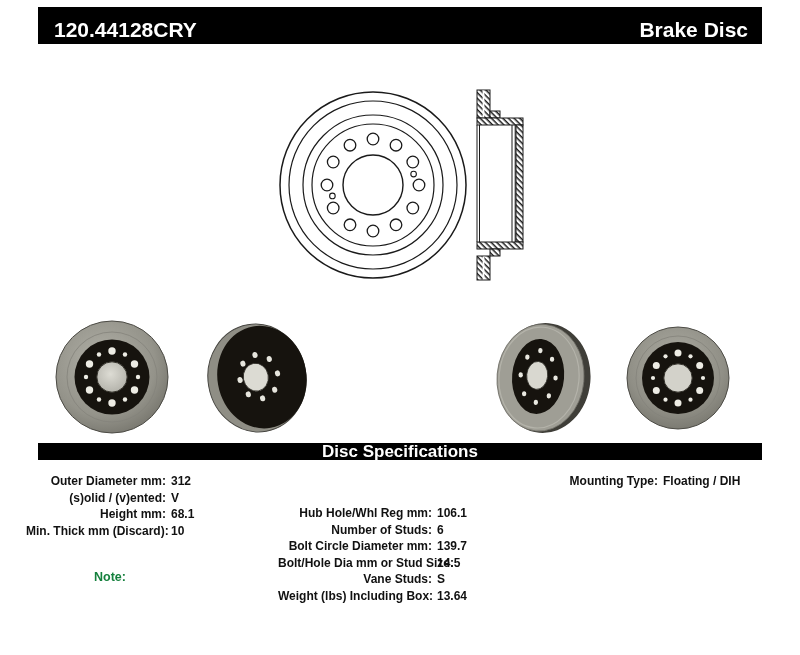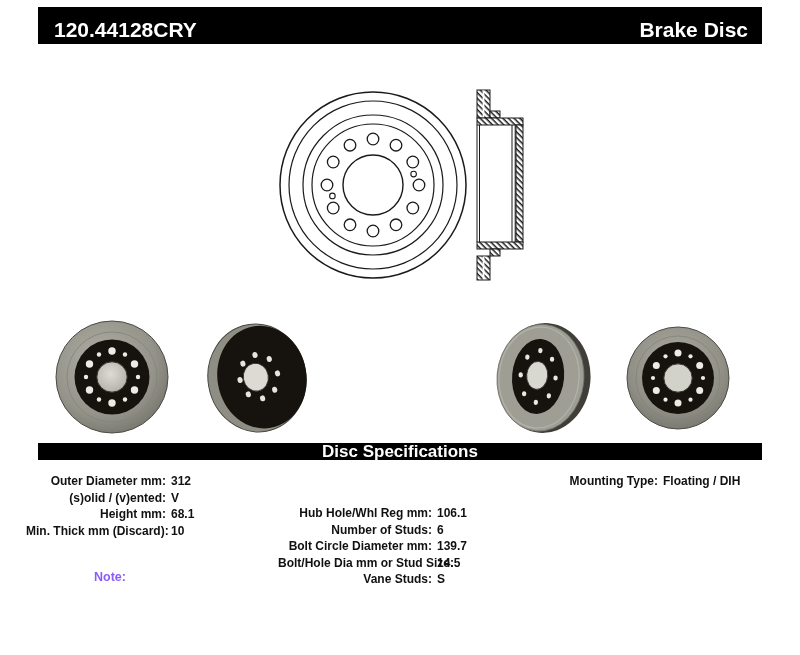--- a/index.html
+++ b/index.html
@@ -16,21 +16,21 @@
   #spec-title-bar{top:443px;height:17px;justify-content:center;
     font-size:17px;font-weight:bold;}
   .abs{position:absolute;}
   .spec-col{position:absolute;top:473px;font-size:12px;font-weight:bold;color:#111;}
   .spec-row{display:flex;line-height:16.6px;height:16.6px;white-space:nowrap;}
   .spec-label{text-align:right;display:inline-block;}
   .col-left .spec-label{width:140px;}
   .col-mid .spec-label{width:154px;}
   .col-right .spec-label{width:102px;}
   .spec-value{margin-left:5px;text-align:center;}
-  #note{position:absolute;left:94px;top:570px;font-size:12.5px;font-weight:bold;color:#8b5cf6;}
+  #note{position:absolute;left:94px;top:570px;font-size:12.5px;font-weight:bold;color:#15803d;}
   svg{display:block;}
 </style>
 </head>
 <body>
 
 <div id="sheet">
 
   <div id="header-bar" class="bar">
     <span>120.44128CRY</span>
     <span>Brake Disc</span>
@@ -234,20 +234,24 @@
       <span class="spec-value">139.7</span>
     </div>
     <div class="spec-row">
       <span class="spec-label">Bolt/Hole Dia mm or Stud Size:</span>
       <span class="spec-value">14.5</span>
     </div>
     <div class="spec-row">
       <span class="spec-label">Vane Studs:</span>
       <span class="spec-value">S</span>
     </div>
+    <div class="spec-row">
+      <span class="spec-label">Weight (lbs) Including Box:</span>
+      <span class="spec-value">13.64</span>
+    </div>
   </div>
 
   <div class="spec-col col-right" style="left:556px;">
     <div class="spec-row">
       <span class="spec-label">Mounting Type:</span>
       <span class="spec-value">Floating / DIH</span>
     </div>
   </div>
 
   <div id="note">Note:</div>

